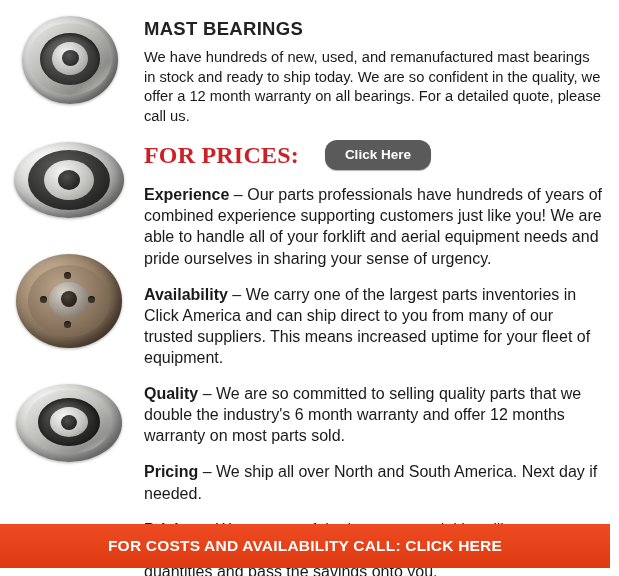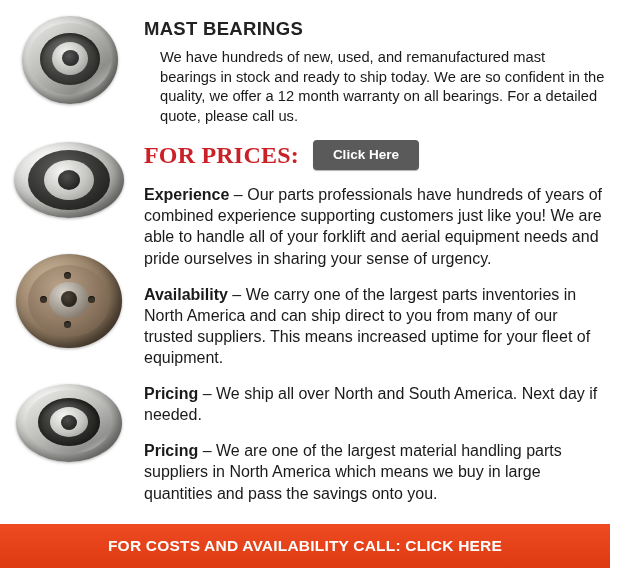--- a/index.html
+++ b/index.html
@@ -37,46 +37,46 @@
   h1.title {
     font-size: 18.5px;
     font-weight: bold;
     letter-spacing: 0.3px;
     margin: 4px 0 8px 0;
     color: #222;
   }
   p.intro {
     font-size: 14.7px;
     line-height: 1.33;
-    margin: 0 0 10px 16px;
+    margin: 0 0 10px 0;
     color: #1a1a1a;
   }
   .prices-row {
     display: flex;
     align-items: center;
     margin: 14px 0 14px 0;
   }
   .prices-label {
     color: #cc2027;
     font-family: "Liberation Serif", serif;
     font-weight: bold;
     font-size: 24px;
     letter-spacing: 0.2px;
-    margin-right: 14px;
+    margin-right: 26px;
     white-space: nowrap;
   }
   .click-btn {
     display: inline-block;
     background: #5a5a5a;
     color: #ffffff;
     font-size: 13.5px;
     font-weight: bold;
     padding: 7px 20px 8px 20px;
     border: none;
-    border-radius: 4px;
+    border-radius: 12px;
     cursor: pointer;
     box-shadow: 0 1px 1px rgba(0,0,0,0.3);
     font-family: "Liberation Sans", sans-serif;
   }
   .feature {
     font-size: 16px;
     line-height: 1.32;
     margin: 0 0 15px 0;
     color: #1a1a1a;
   }
@@ -357,23 +357,26 @@
     <div class="prices-row">
       <span class="prices-label">FOR PRICES:</span>
       <button class="click-btn">Click Here</button>
     </div>
 
     <p class="feature">
       <b>Experience</b><span> – </span><span>Our parts professionals have hundreds of years of combined experience supporting customers just like you!  We are able to handle all of your forklift and aerial equipment needs and pride ourselves in sharing your sense of urgency.</span>
     </p>
 
     <p class="feature">
-      <b>Availability</b><span> – </span><span>We carry one of the largest parts inventories in North America and can ship direct to you from many of our trusted suppliers.  This means increased uptime for your fleet of equipment.</span>
-    </p>
-
+      <b>Availability</b><span> – </span><span>We carry one of the largest parts inventories in Click America and can ship direct to you from many of our trusted suppliers.  This means increased uptime for your fleet of equipment.</span>
+    </p>
+
+    <p class="feature">
+      <b>Quality</b><span> – </span><span>We are so committed to selling quality parts that we double the industry's 6 month warranty and offer 12 months warranty on most parts sold.</span>
+    </p>
 
     <p class="feature">
       <b>Pricing</b><span> – </span><span>We ship all over North and South America.  Next day if needed.</span>
     </p>
 
     <p class="feature">
       <b>Pricing</b><span> – </span><span>We are one of the largest material handling parts suppliers in North America which means we buy in large quantities and pass the savings onto you.</span>
     </p>
 
   </div>

